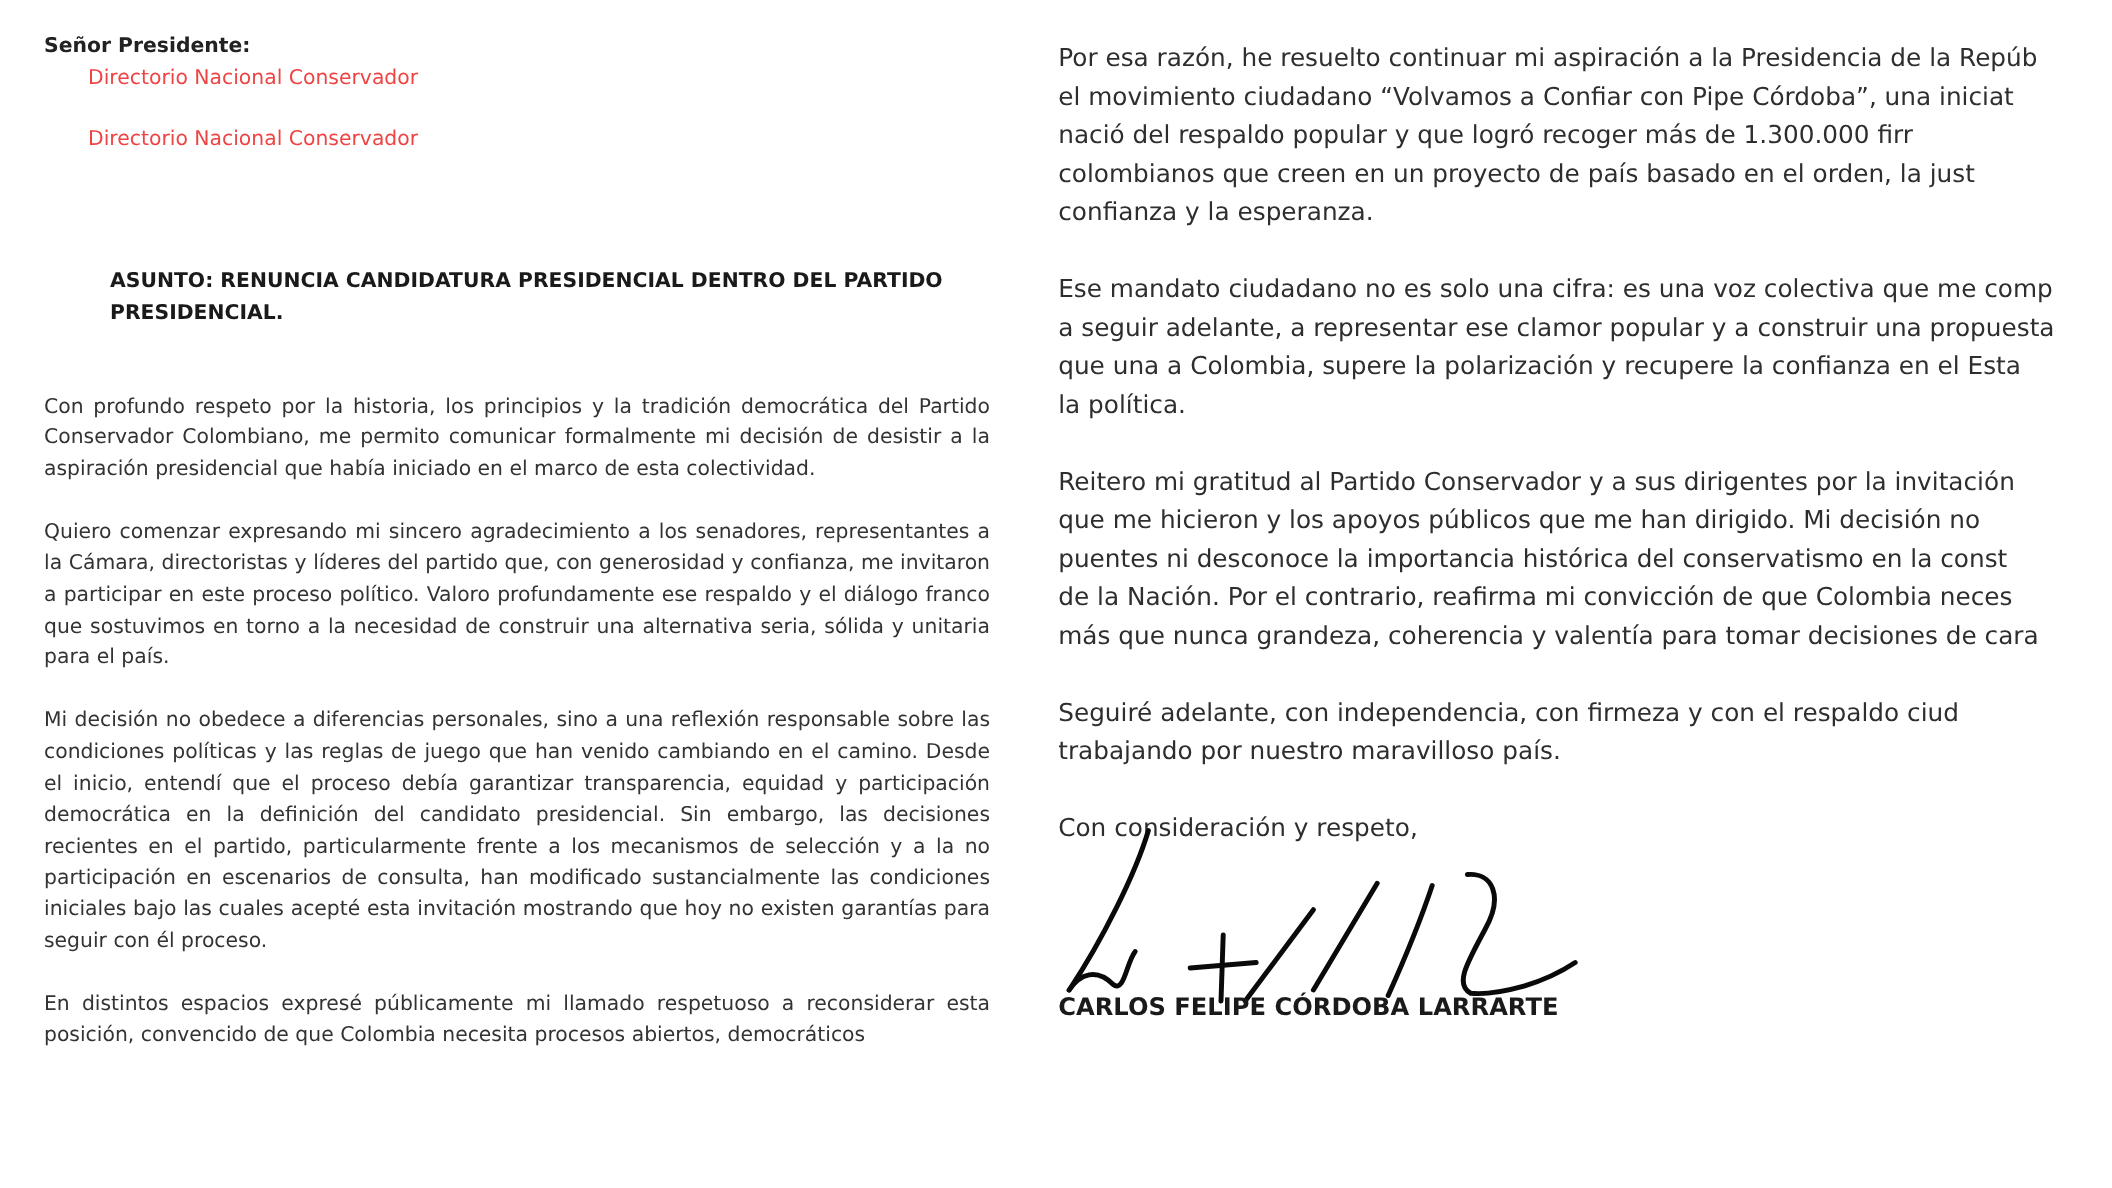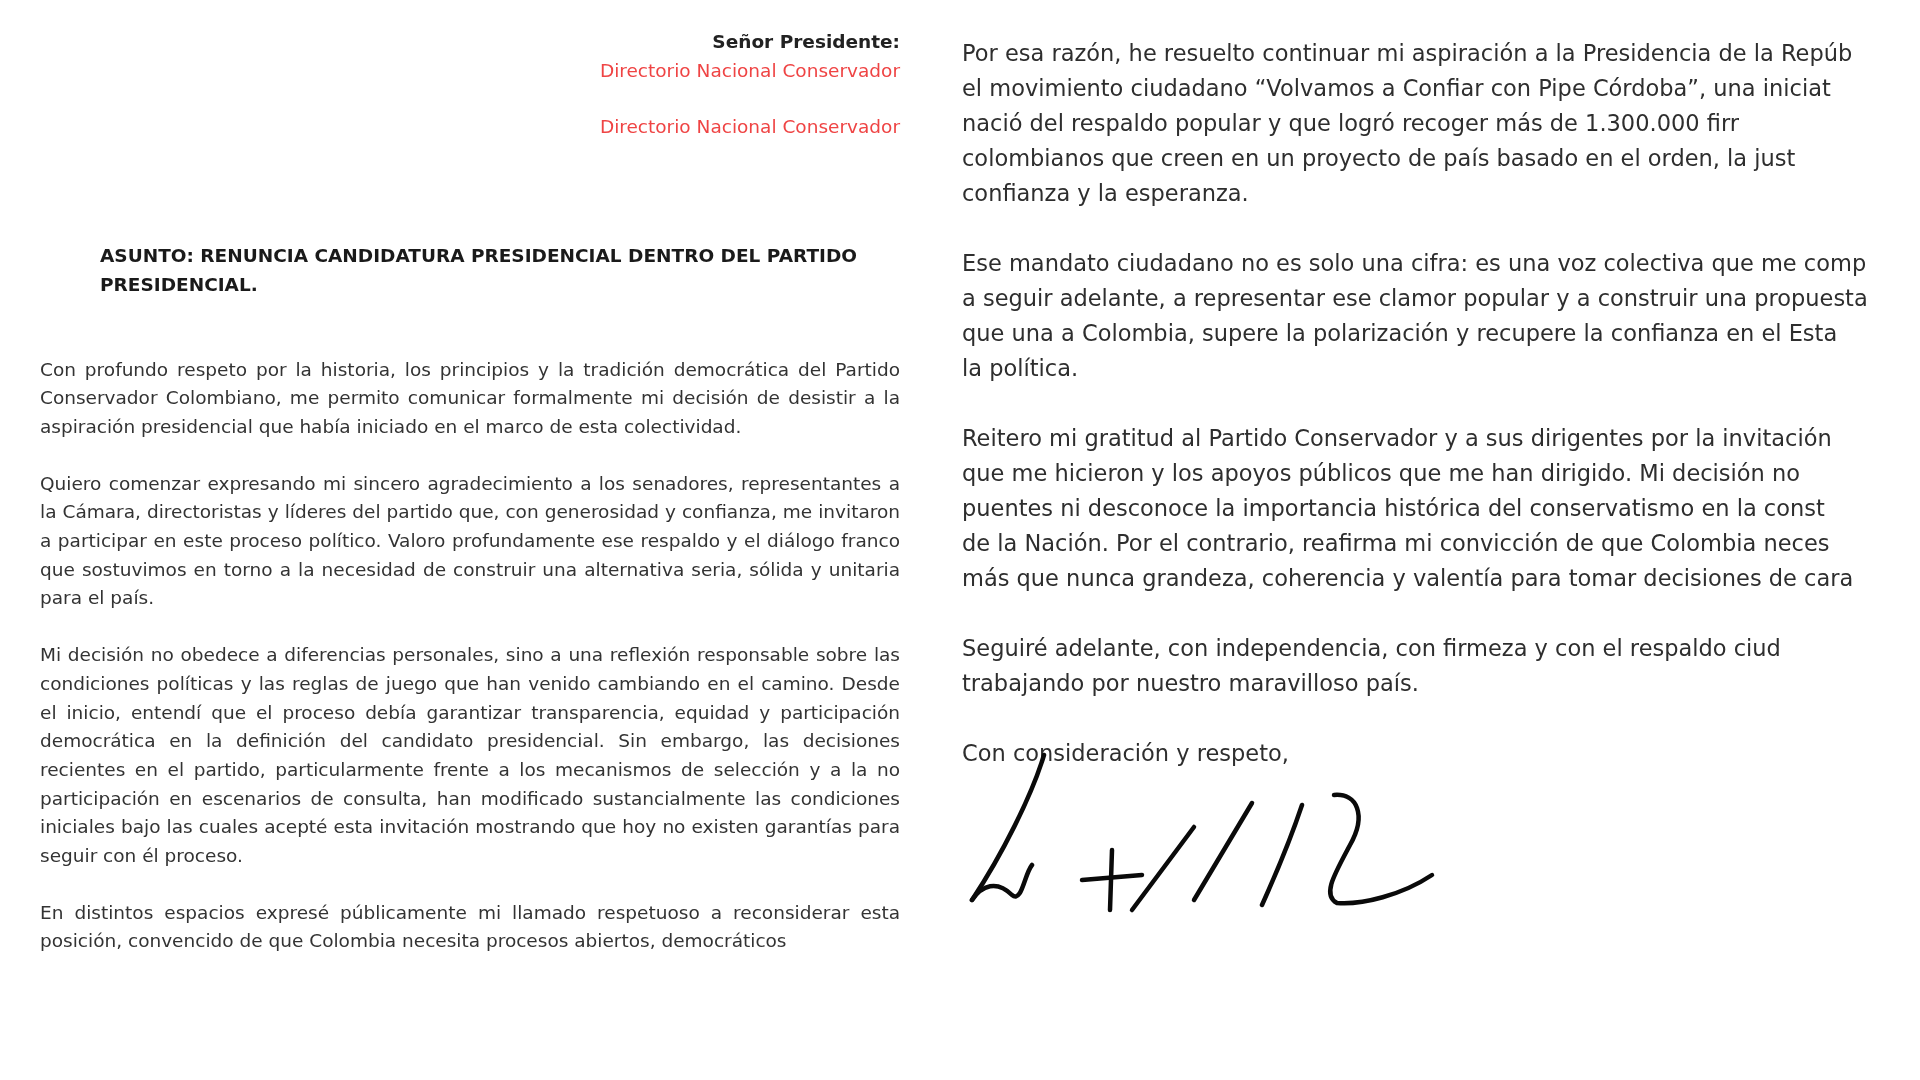--- a/index.html
+++ b/index.html
@@ -15,21 +15,21 @@
     font-size: 18.5px; line-height: 28.7px;
     color: #333333;
   }
   .page-right {
     position: absolute; left: 962px; top: 36px; width: 1000px;
     font-family: "DejaVu Sans", sans-serif;
     font-size: 22.5px; line-height: 35px;
     color: #2e2e2e;
     white-space: nowrap;
   }
-  .addr-block { margin-bottom: 28px; text-align: right; }
+  .addr-block { margin-bottom: 28px; }
   .addr-label { font-weight: bold; color: #222; }
   .addr-name { font-weight: bold; color: #111; }
   .addr-org { color: #ef4444; margin-left: 40px; }
   .subject {
     margin-top: 100px; margin-bottom: 56px;
     text-align: left; font-weight: bold; color: #1a1a1a;
     padding-left: 60px;
   }
   .para { text-align: justify; margin: 12px 0 28px 0; }
   .page-right .para { margin: 0 0 35px 0; }
@@ -98,14 +98,15 @@
         <path d="M82 20 C 70 60, 40 120, 10 165"></path>
         <path d="M10 165 C 20 150, 35 145, 50 160 C 60 168, 62 140, 70 130"></path>
         <path d="M150 115 L 148 175"></path>
         <path d="M120 145 L 180 140"></path>
         <path d="M232 92 L 170 175"></path>
         <path d="M290 68 L 232 165"></path>
         <path d="M340 70 C 330 100, 318 130, 300 170"></path>
         <path d="M372 60 C 395 58, 405 80, 388 110 C 372 140, 360 160, 375 168 C 400 170, 440 160, 470 140"></path>
       </g>
     </svg>
+    <div class="signer-name">CARLOS FELIPE CÓRDOBA LARRARTE</div>
   </div>
 </div>
 
 </body></html>

